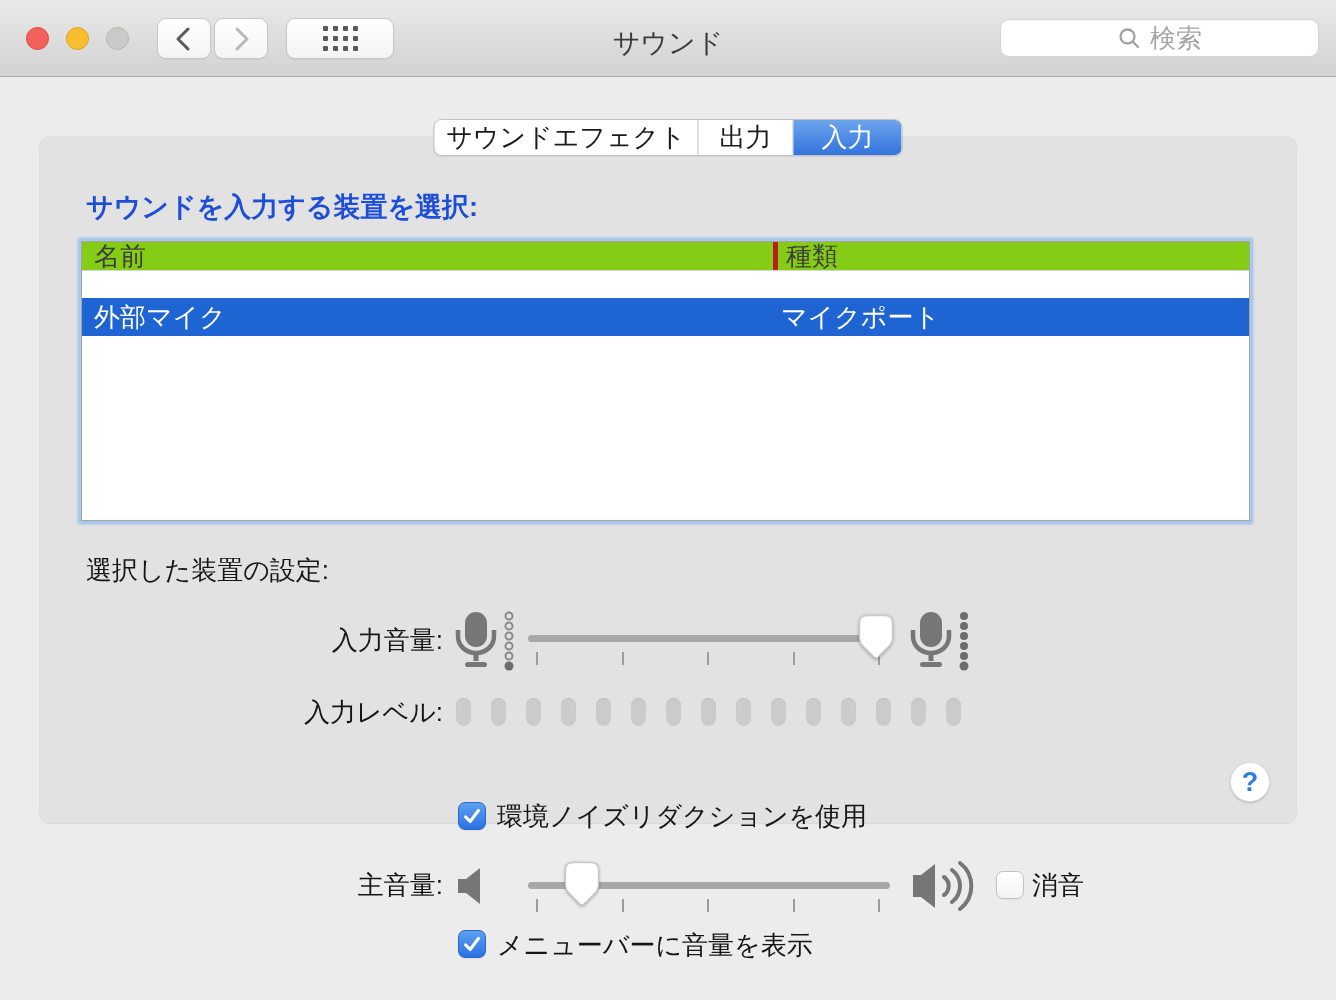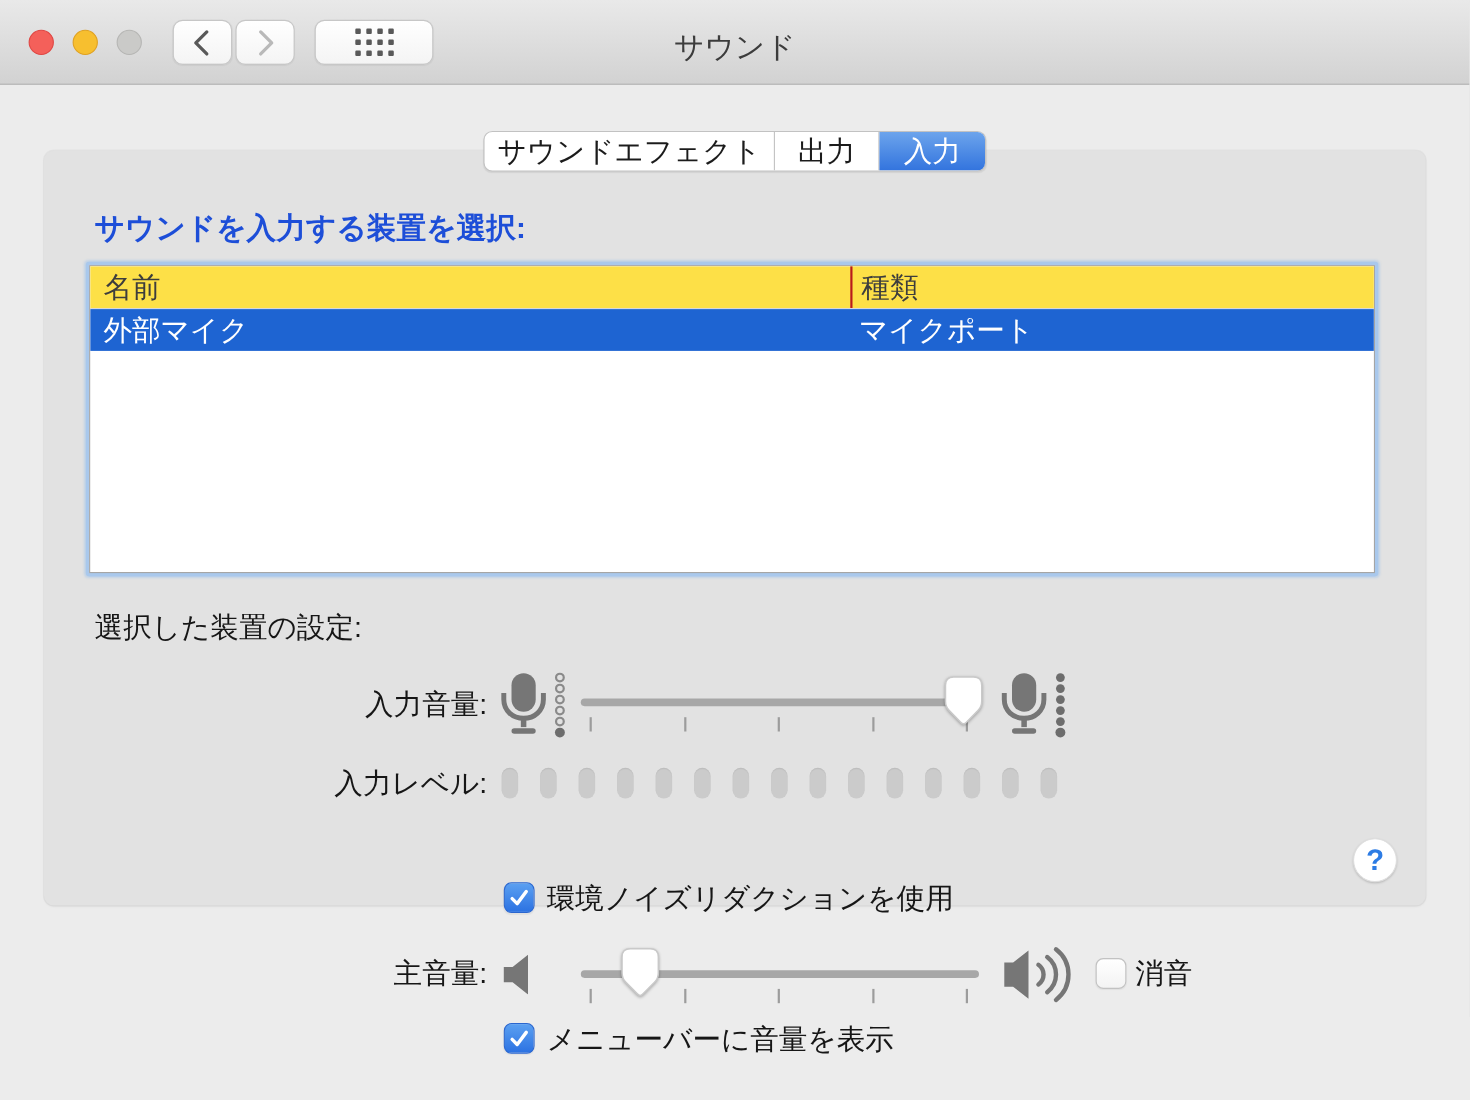--- a/index.html
+++ b/index.html
@@ -37,45 +37,45 @@
     display:flex; align-items:center; justify-content:center; gap:9px;
     color:#a7a7a7; font-size:26px; box-shadow:inset 0 1px 2px rgba(0,0,0,.04); }
 
   
   .tabbar { position:absolute; top:119px; left:50%; transform:translateX(-50%);
     display:flex; height:37px; background:#fff; border:1px solid #c2c2c2;
     border-radius:8px; overflow:hidden; z-index:6; box-shadow:0 1px 1px rgba(0,0,0,.07); }
   .tab { display:flex; align-items:center; justify-content:center; font-size:26px;
     color:#1b1b1b; border-right:1px solid #c2c2c2; cursor:default; }
   .tab:last-child { border-right:none; }
-  .tab.w1 { width:264px; } .tab.w2 { width:95px; } .tab.w3 { width:96px; }
+  .tab.w1 { width:264px; } .tab.w2 { width:95px; } .tab.w3 { width:108px; }
   .tab.selected { background:linear-gradient(#6ca4ec,#3374de); color:#fff; }
 
   
   .panel { position:absolute; left:40px; top:137px; width:1256px; height:686px;
     background:#e2e2e2; border-radius:9px;
     box-shadow:0 0 0 1px rgba(0,0,0,.035), 0 1px 2px rgba(0,0,0,.05); z-index:1; }
 
   .sectlabel1 { position:absolute; left:86px; top:189px; font-size:27px;
     font-weight:bold; color:#1d4ed8; z-index:2; }
   .sectlabel2 { position:absolute; left:86px; top:553px; font-size:26px;
     color:#161616; z-index:2; }
 
   
   .tablewrap { position:absolute; left:78px; top:238px; width:1175px; height:286px;
     border:3px solid #a9c8ec; border-radius:3px; background:#fff; z-index:2;
     box-shadow:0 0 2px 1px rgba(150,190,235,.45); }
   .tableinner { position:absolute; inset:0; border:1px solid #a5a5a5; overflow:hidden; }
-  .thead { display:flex; height:39px; border-bottom:1px solid #d8d8d8;
-    font-size:26px; color:#3d3d3d; background:#fde047;justify-content:flex-end; }
+  .thead { display:flex; height:29px; border-bottom:1px solid #d8d8d8;
+    font-size:26px; color:#3d3d3d; background:#84cc16;justify-content:flex-end; }
   .th1 { width:691px; padding-left:12px; display:flex; align-items:center; }
   .th2 { flex:1; padding-left:8px; display:flex; align-items:center;
-    border-left:2px solid #b91c1c; }
+    border-left:5px solid #b91c1c; }
   .trow { display:flex; height:38px; font-size:26px; align-items:center; }
-  .trow.selected { background:#1e64d2; color:#fff; }
+  .trow.selected { background:#1e64d2; color:#fff;margin-top:27px; }
   .td1 { width:691px; padding-left:12px; }
   .td2 { flex:1; padding-left:8px; }
 
   
   .setrow { position:absolute; left:0; width:1336px; z-index:2; }
   .rowlabel { position:absolute; left:0; top:0; width:443px; text-align:right;
     font-size:26px; color:#161616; }
 
   .row-involume { top:610px; height:60px; }
   .row-involume .rowlabel { line-height:60px; }
@@ -153,20 +153,27 @@
         <i></i>
         <i></i>
         <i></i>
         <i></i>
         <i></i>
     </div>
   </div>
 
   <div class="wintitle">サウンド</div>
 
+  <div class="search">
+    <svg width="24" height="24" viewBox="0 0 24 24">
+      <circle cx="10.5" cy="10.5" r="7" fill="none" stroke="#a2a2a2" stroke-width="2.3"></circle>
+      <line x1="15.6" y1="15.6" x2="21" y2="21" stroke="#a2a2a2" stroke-width="2.3" stroke-linecap="round"></line>
+    </svg>
+    <span>検索</span>
+  </div>
 </div>
 
 <div class="tabbar">
   <div class="tab w1">サウンドエフェクト</div>
   <div class="tab w2">出力</div>
   <div class="tab w3 selected">入力</div>
 </div>
 
 <div class="panel"></div>
 

